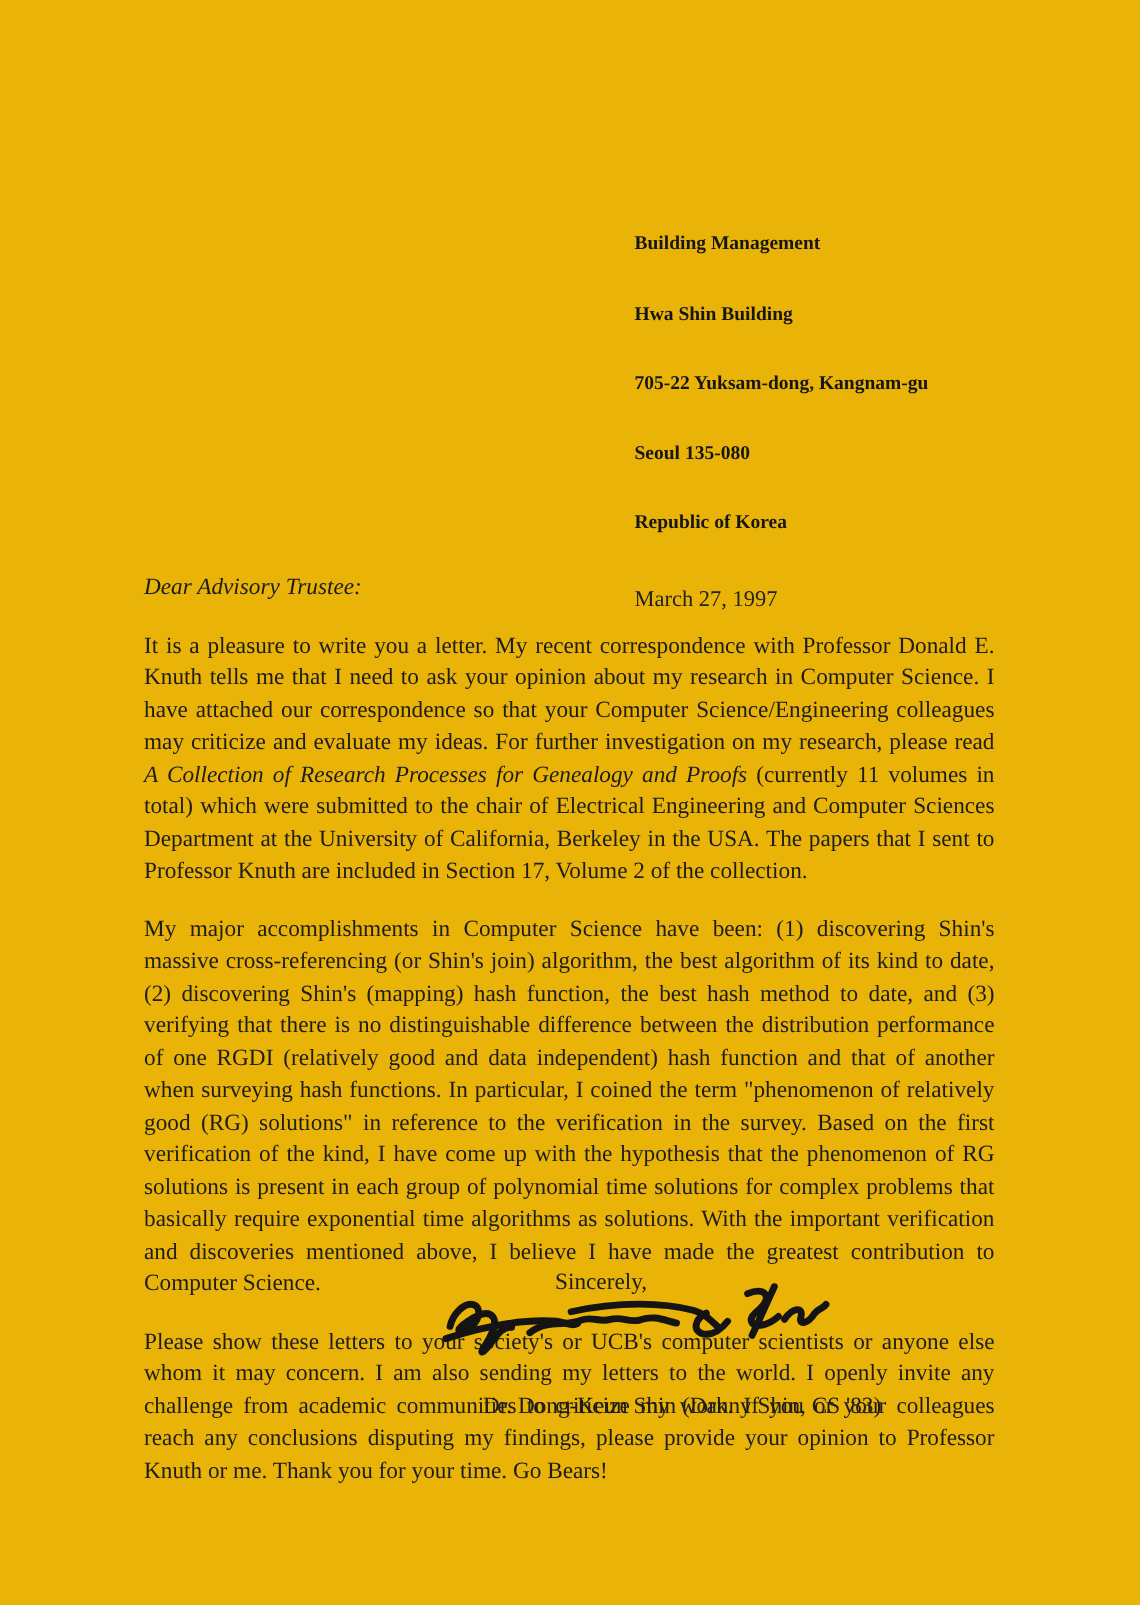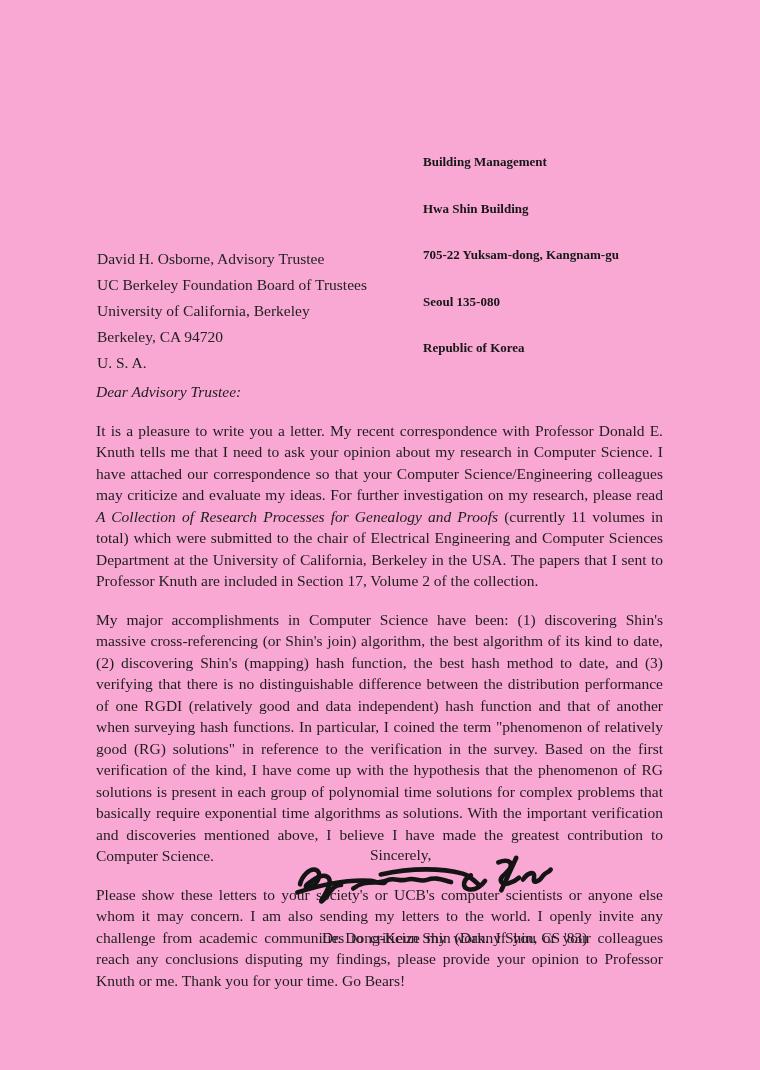--- a/index.html
+++ b/index.html
@@ -4,21 +4,21 @@
 <style>
   html, body {
     margin: 0;
     padding: 0;
     background: #ffffff;
   }
   .letter {
     position: relative;
     width: 760px;
     height: 1070px;
-    background: #f9a8d4;
+    background: #eab308;
     font-family: "Liberation Serif", "DejaVu Serif", serif;
     color: #1d1d1d;
     overflow: hidden;
   }
   
   .sender {
     position: absolute;
     left: 423px;
     top: 123px;
     font-size: 13px;
@@ -99,29 +99,23 @@
 <body>
 
 <div class="letter">
 
   <div class="sender">
     <div>Building Management</div>
     <div>Hwa Shin Building</div>
     <div>705-22 Yuksam-dong, Kangnam-gu</div>
     <div>Seoul 135-080</div>
     <div>Republic of Korea</div>
+    <div class="date">March 27, 1997</div>
   </div>
 
-  <div class="recipient">
-    <div>David H. Osborne, Advisory Trustee</div>
-    <div>UC Berkeley Foundation Board of Trustees</div>
-    <div>University of California, Berkeley</div>
-    <div>Berkeley, CA 94720</div>
-    <div>U. S. A.</div>
-  </div>
 
   <div class="body-col">
     <p class="salutation">Dear Advisory Trustee:</p>
     <p class="para"><span>It is a pleasure to write you a letter.  My recent correspondence with Professor Donald E. Knuth tells me that I need to ask your opinion about my research in Computer Science.  I have attached our correspondence so that your Computer Science/Engineering colleagues may criticize and evaluate my ideas.  For further investigation on my research, please read </span><span class="it">A Collection of Research Processes for Genealogy and Proofs</span><span> (currently 11 volumes in total) which were submitted to the chair of Electrical Engineering and Computer Sciences Department at the University of California, Berkeley in the USA.  The papers that I sent to Professor Knuth are included in Section 17, Volume 2 of the collection.</span></p>
     <p class="para">My major accomplishments in Computer Science have been: (1) discovering Shin's massive cross-referencing (or Shin's join) algorithm, the best algorithm of its kind to date, (2) discovering Shin's (mapping) hash function, the best hash method to date, and (3) verifying that there is no distinguishable difference between the distribution performance of one RGDI (relatively good and data independent) hash function and that of another when surveying hash functions.  In particular, I coined the term "phenomenon of relatively good (RG) solutions" in reference to the verification in the survey.  Based on the first verification of the kind, I have come up with the hypothesis that the phenomenon of RG solutions is present in each group of polynomial time solutions for complex problems that basically require exponential time algorithms as solutions. With the important verification and discoveries mentioned above, I believe I have made the greatest contribution to Computer Science.</p>
     <p class="para">Please show these letters to your society's or UCB's computer scientists or anyone else whom it may concern.  I am also sending my letters to the world.  I openly invite any challenge from academic communities to criticize my work.  If you or your colleagues reach any conclusions disputing my findings, please provide your opinion to Professor Knuth or me.  Thank you for your time.  Go Bears!</p>
   </div>
 
   <div class="sincerely">Sincerely,</div>
 

